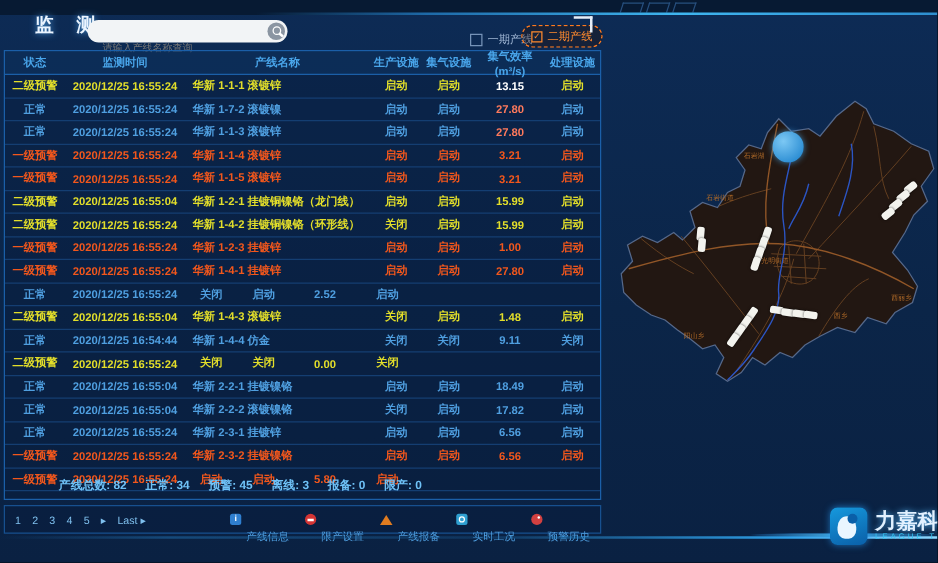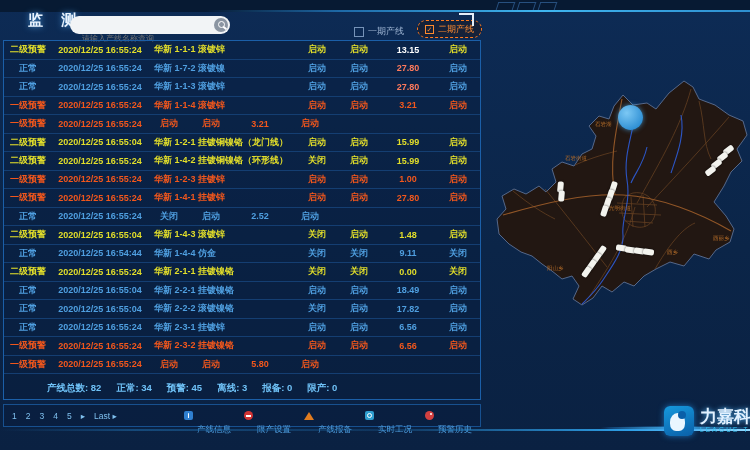--- a/index.html
+++ b/index.html
@@ -12,21 +12,21 @@
   .deco-pattern span{width:15px;height:7px;border:1px solid #27507f;border-bottom:none;transform:skewX(-18deg);}
   .top-line{position:absolute;left:205px;top:10px;right:0;height:2px;
         background:linear-gradient(90deg,rgba(30,106,168,0),#1e6aa8 25%,#3fb6f0 62%,#2e8fd0 100%);}
   
   .title{position:absolute;left:28px;top:11px;color:#eaf4ff;font-size:15px;font-weight:bold;letter-spacing:7px;text-shadow:0 0 6px rgba(90,180,255,.8);}
   .search{position:absolute;left:70px;top:16px;width:160px;height:18px;background:#f2f4f6;border-radius:10px;border:none;}
   .search input{position:absolute;left:10px;top:14px;width:128px;height:15px;border:none;background:transparent;outline:none;font-size:8px;color:#555;font-family:Liberation Sans, sans-serif;}
   .search .btn{position:absolute;right:2px;top:2px;width:14px;height:14px;border-radius:50%;background:#8b95a2;cursor:pointer;}
   .search .btn i{position:absolute;left:4px;top:3px;width:5px;height:5px;border:1px solid #fff;border-radius:50%;}
   .search .btn b{position:absolute;left:9px;top:9px;width:4px;height:1.5px;background:#fff;transform:rotate(40deg);}
-  .phase1{position:absolute;left:354px;top:25px;display:flex;align-items:center;gap:4px;cursor:pointer;}
+  .phase1{position:absolute;left:376px;top:25px;display:flex;align-items:center;gap:4px;cursor:pointer;}
   .phase1 .cb{width:8px;height:8px;border:1px solid #7693b8;background:transparent;}
   .phase1 .lb{color:#9fb6d4;font-size:9px;}
   .phase2{position:absolute;left:417px;top:20px;height:16px;padding:0 7px;display:flex;align-items:center;gap:4px;
         border:1px dashed #ff7a1e;border-radius:10px;background:rgba(40,16,8,.35);cursor:pointer;}
   .phase2 .cb{width:7px;height:7px;border:1px solid #ff8a2e;color:#ff8a2e;font-size:7px;line-height:7px;text-align:center;}
   .phase2 .lb{color:#ff8a2e;font-size:9px;font-weight:normal;}
   .corner{position:absolute;left:459px;top:13px;width:13px;height:11px;border-top:2px solid #e6eef8;border-right:2px solid #e6eef8;}
   
   .table-box{position:absolute;left:3px;top:40px;width:478px;height:360px;border:1px solid #1b5fa8;background:rgba(7,28,60,.4);box-sizing:border-box;}
   .thead{display:flex;height:18px;align-items:center;border-bottom:1px solid #1b5fa8;color:#49a5ea;font-size:9px;font-weight:bold;background:rgba(20,70,130,.25);}
@@ -107,20 +107,29 @@
     <span class="cb"></span>
     <span class="lb">一期产线</span>
   </div>
   <div class="phase2">
     <span class="cb">✓</span>
     <span class="lb">二期产线</span>
   </div>
   <div class="corner"></div>
 
   <div class="table-box">
+    <div class="thead" id="thead">
+        <div class="c0">状态</div>
+        <div class="c1">监测时间</div>
+        <div class="c2">产线名称</div>
+        <div class="c3">生产设施</div>
+        <div class="c4">集气设施</div>
+        <div class="c5">集气效率(m³/s)</div>
+        <div class="c6">处理设施</div>
+      </div>
     <div id="rows">
         <div class="trow st-warn2">
           <div class="c0">二级预警</div>
           <div class="c1">2020/12/25 16:55:24</div>
           <div class="c2">华新 1-1-1 滚镀锌</div>
           <div class="c3">启动</div>
           <div class="c4">启动</div>
           <div class="c5" style="color: rgb(255, 255, 255);">13.15</div>
           <div class="c6">启动</div>
         </div>
@@ -147,20 +156,21 @@
           <div class="c1">2020/12/25 16:55:24</div>
           <div class="c2">华新 1-1-4 滚镀锌</div>
           <div class="c3">启动</div>
           <div class="c4">启动</div>
           <div class="c5">3.21</div>
           <div class="c6">启动</div>
         </div>
         <div class="trow st-warn1">
           <div class="c0">一级预警</div>
           <div class="c1">2020/12/25 16:55:24</div>
+          <div class="c2">华新 1-1-5 滚镀锌</div>
           <div class="c3">启动</div>
           <div class="c4">启动</div>
           <div class="c5">3.21</div>
           <div class="c6">启动</div>
         </div>
         <div class="trow st-warn2">
           <div class="c0">二级预警</div>
           <div class="c1">2020/12/25 16:55:04</div>
           <div class="c2">华新 1-2-1 挂镀铜镍铬（龙门线）</div>
           <div class="c3">启动</div>
@@ -217,21 +227,20 @@
           <div class="c1">2020/12/25 16:54:44</div>
           <div class="c2">华新 1-4-4 仿金</div>
           <div class="c3">关闭</div>
           <div class="c4">关闭</div>
           <div class="c5">9.11</div>
           <div class="c6">关闭</div>
         </div>
         <div class="trow st-warn2">
           <div class="c0">二级预警</div>
           <div class="c1">2020/12/25 16:55:24</div>
-          <div class="c2">华新 2-1-1 挂镀镍铬</div>
           <div class="c3">关闭</div>
           <div class="c4">关闭</div>
           <div class="c5">0.00</div>
           <div class="c6">关闭</div>
         </div>
         <div class="trow st-normal">
           <div class="c0">正常</div>
           <div class="c1">2020/12/25 16:55:04</div>
           <div class="c2">华新 2-2-1 挂镀镍铬</div>
           <div class="c3">启动</div>

